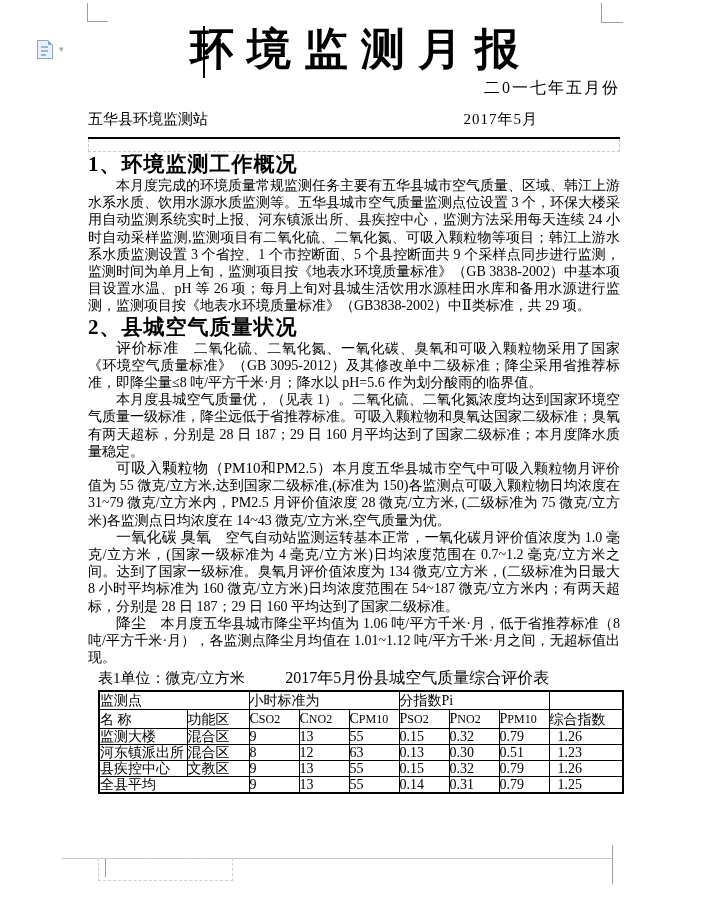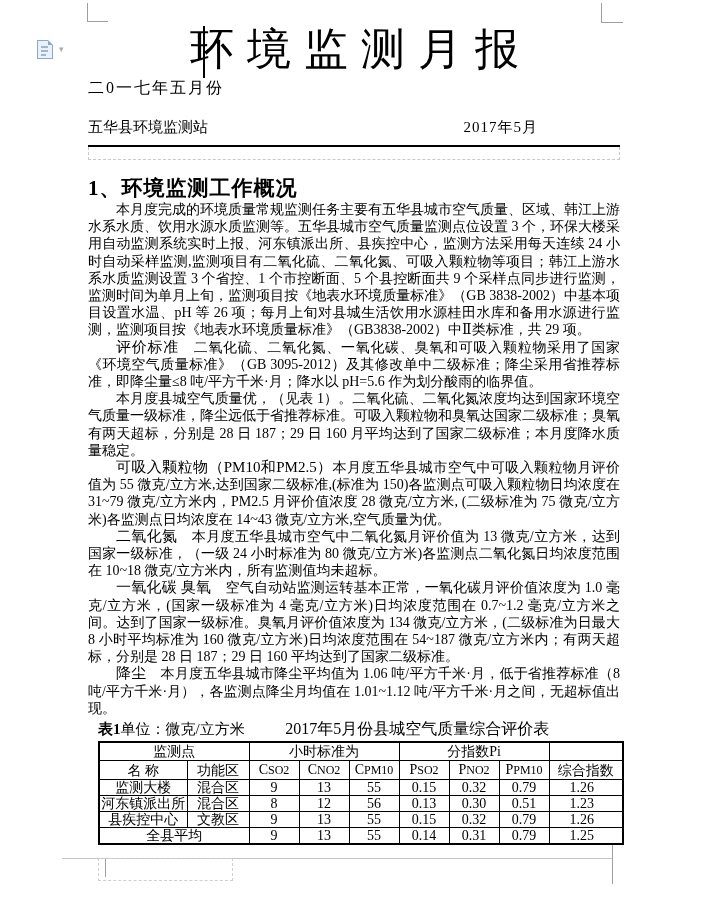--- a/index.html
+++ b/index.html
@@ -7,68 +7,68 @@
   .page {
     position:relative; width:707px; height:899px; background:#fff;
     font-family:"Liberation Serif","DejaVu Serif",serif; color:#000;
     overflow:hidden;
   }
   .content { position:absolute; left:88px; top:0; width:532px; }
 
   
   .doc-title {
     margin-top:25px; text-align:center; padding-left:14px;
-    font-size:44px; font-weight:normal; letter-spacing:13px; line-height:50px;
+    font-size:44px; font-weight:bold; letter-spacing:13px; line-height:50px;
     white-space:nowrap;
   }
   .doc-subtitle {
-    margin-top:3px; text-align:left; font-size:16px; letter-spacing:2px;
+    margin-top:3px; text-align:right; font-size:16px; letter-spacing:2px;
   }
   .station-row {
-    margin-top:20px; display:flex; justify-content:space-between;
+    margin-top:12px; display:flex; justify-content:space-between;
     font-size:15px; line-height:17px;
   }
   .station-row .date { padding-right:82px; letter-spacing:1px;text-align:center; }
   .rule { margin-top:9px; border-top:2px solid #000; }
   .empty-frame {
     height:13px; border:1px dashed #c9c9c9; border-top:none;
   }
 
   
   h2.sec {
     font-size:21px; font-weight:bold; letter-spacing:1px;
-    margin-top:16px; line-height:25px;
+    margin-top:0; line-height:25px;
   }
   p.para {
     font-size:14px; line-height:17.2px; text-align:justify;
     text-indent:28px; word-break:break-all;
   }
   p.para .lead { font-weight:normal; font-size:15px; }
 
   
   .tbl-caption {
     display:flex; align-items:baseline; margin-top:3px; margin-bottom:3px;
     font-size:15px; line-height:18px; padding-left:10px;
   }
-  .tbl-caption .cap-label { font-weight:bold; }
+  .tbl-caption .cap-label { font-weight:normal; }
   .tbl-caption .cap-title {
     flex:1; text-align:center; font-weight:normal; font-size:16px; padding-right:30px;
   }
   table.air {
     margin-left:10px; width:524px; border-collapse:collapse; table-layout:fixed;
     border:2px solid #000;
   }
   table.air th, table.air td {
     border:1px solid #000; font-weight:normal; font-size:14px;
-    text-align:center; padding:0; height:15px; line-height:15px;
+    text-align:left; padding:0; height:15px; line-height:15px;
     white-space:nowrap; overflow:hidden;
   }
   table.air tr.hdr th { height:17px; line-height:17px; }
   table.air .sub { font-size:12px; }
-  table.air td.idx { text-align:left; padding-left:20px; }
+  table.air td.idx { text-align:left; padding-left:8px; }
 
   
   .mark { position:absolute; background:#9e9e9e; }
   .mark-light { position:absolute; background:#c4c4c4; }
   .cursor-bar { position:absolute; left:203px; top:26px; width:2px; height:52px; background:#000; }
   .bottom-frame {
     position:absolute; left:98px; top:858px; width:135px; height:23px;
     border:1px dashed #cfcfcf;
   }
   .doc-icon {
@@ -124,25 +124,25 @@
       <span>五华县环境监测站</span>
       <span class="date">2017年5月</span>
     </div>
 
     <div class="rule"></div>
     <div class="empty-frame"></div>
 
     <h2 class="sec">1、环境监测工作概况</h2>
     <p class="para">本月度完成的环境质量常规监测任务主要有五华县城市空气质量、区域、韩江上游水系水质、饮用水源水质监测等。五华县城市空气质量监测点位设置 3 个，环保大楼采用自动监测系统实时上报、河东镇派出所、县疾控中心，监测方法采用每天连续 24 小时自动采样监测,监测项目有二氧化硫、二氧化氮、可吸入颗粒物等项目；韩江上游水系水质监测设置 3 个省控、1 个市控断面、5 个县控断面共 9 个采样点同步进行监测，监测时间为单月上旬，监测项目按《地表水环境质量标准》（GB 3838-2002）中基本项目设置水温、pH 等 26 项；每月上旬对县城生活饮用水源桂田水库和备用水源进行监测，监测项目按《地表水环境质量标准》（GB3838-2002）中Ⅱ类标准，共 29 项。</p>
 
+    <h2 class="sec">2、县城空气质量状况</h2>
 
     <p class="para"><b class="lead">评价标准</b><span>　二氧化硫、二氧化氮、一氧化碳、臭氧和可吸入颗粒物采用了国家《环境空气质量标准》（GB 3095-2012）及其修改单中二级标准；降尘采用省推荐标准，即降尘量≤8 吨/平方千米·月；降水以 pH=5.6 作为划分酸雨的临界值。</span></p>
     <p class="para"><b class="lead"></b><span>本月度县城空气质量优，（见表 1）。二氧化硫、二氧化氮浓度均达到国家环境空气质量一级标准，降尘远低于省推荐标准。可吸入颗粒物和臭氧达国家二级标准；臭氧有两天超标，分别是 28 日 187；29 日 160 月平均达到了国家二级标准；本月度降水质量稳定。</span></p>
     <p class="para"><b class="lead">可吸入颗粒物（PM10和PM2.5）</b><span>本月度五华县城市空气中可吸入颗粒物月评价值为 55 微克/立方米,达到国家二级标准,(标准为 150)各监测点可吸入颗粒物日均浓度在 31~79 微克/立方米内，PM2.5 月评价值浓度 28 微克/立方米, (二级标准为 75 微克/立方米)各监测点日均浓度在 14~43 微克/立方米,空气质量为优。</span></p>
-    <p class="para"><b class="lead">二氧化氮</b><span>　本月度五华县城市空气中二氧化氮月评价值为 13 微克/立方米，达到国家一级标准，（一级 24 小时标准为 80 微克/立方米)各监测点二氧化氮日均浓度范围在 10~18 微克/立方米内，所有监测值均未超标。</span></p>
     <p class="para"><b class="lead">一氧化碳 臭氧</b><span>　空气自动站监测运转基本正常，一氧化碳月评价值浓度为 1.0 毫克/立方米，(国家一级标准为 4 毫克/立方米)日均浓度范围在 0.7~1.2 毫克/立方米之间。达到了国家一级标准。臭氧月评价值浓度为 134 微克/立方米，(二级标准为日最大 8 小时平均标准为 160 微克/立方米)日均浓度范围在 54~187 微克/立方米内；有两天超标，分别是 28 日 187；29 日 160 平均达到了国家二级标准。</span></p>
     <p class="para"><b class="lead">降尘</b><span>　本月度五华县城市降尘平均值为 1.06 吨/平方千米·月，低于省推荐标准（8 吨/平方千米·月），各监测点降尘月均值在 1.01~1.12 吨/平方千米·月之间，无超标值出现。</span></p>
 
     <div class="tbl-caption">
       <span class="cap-label">表1</span>
       <span>单位：微克/立方米</span>
       <span class="cap-title">2017年5月份县城空气质量综合评价表</span>
     </div>
 
     <table class="air">
@@ -184,21 +184,21 @@
         <td>0.15</td>
         <td>0.32</td>
         <td>0.79</td>
         <td class="idx">1.26</td>
       </tr>
       <tr>
         <td>河东镇派出所</td>
         <td>混合区</td>
         <td>8</td>
         <td>12</td>
-        <td>56</td>
+        <td>63</td>
         <td>0.13</td>
         <td>0.30</td>
         <td>0.51</td>
         <td class="idx">1.23</td>
       </tr>
       <tr>
         <td>县疾控中心</td>
         <td>文教区</td>
         <td>9</td>
         <td>13</td>

